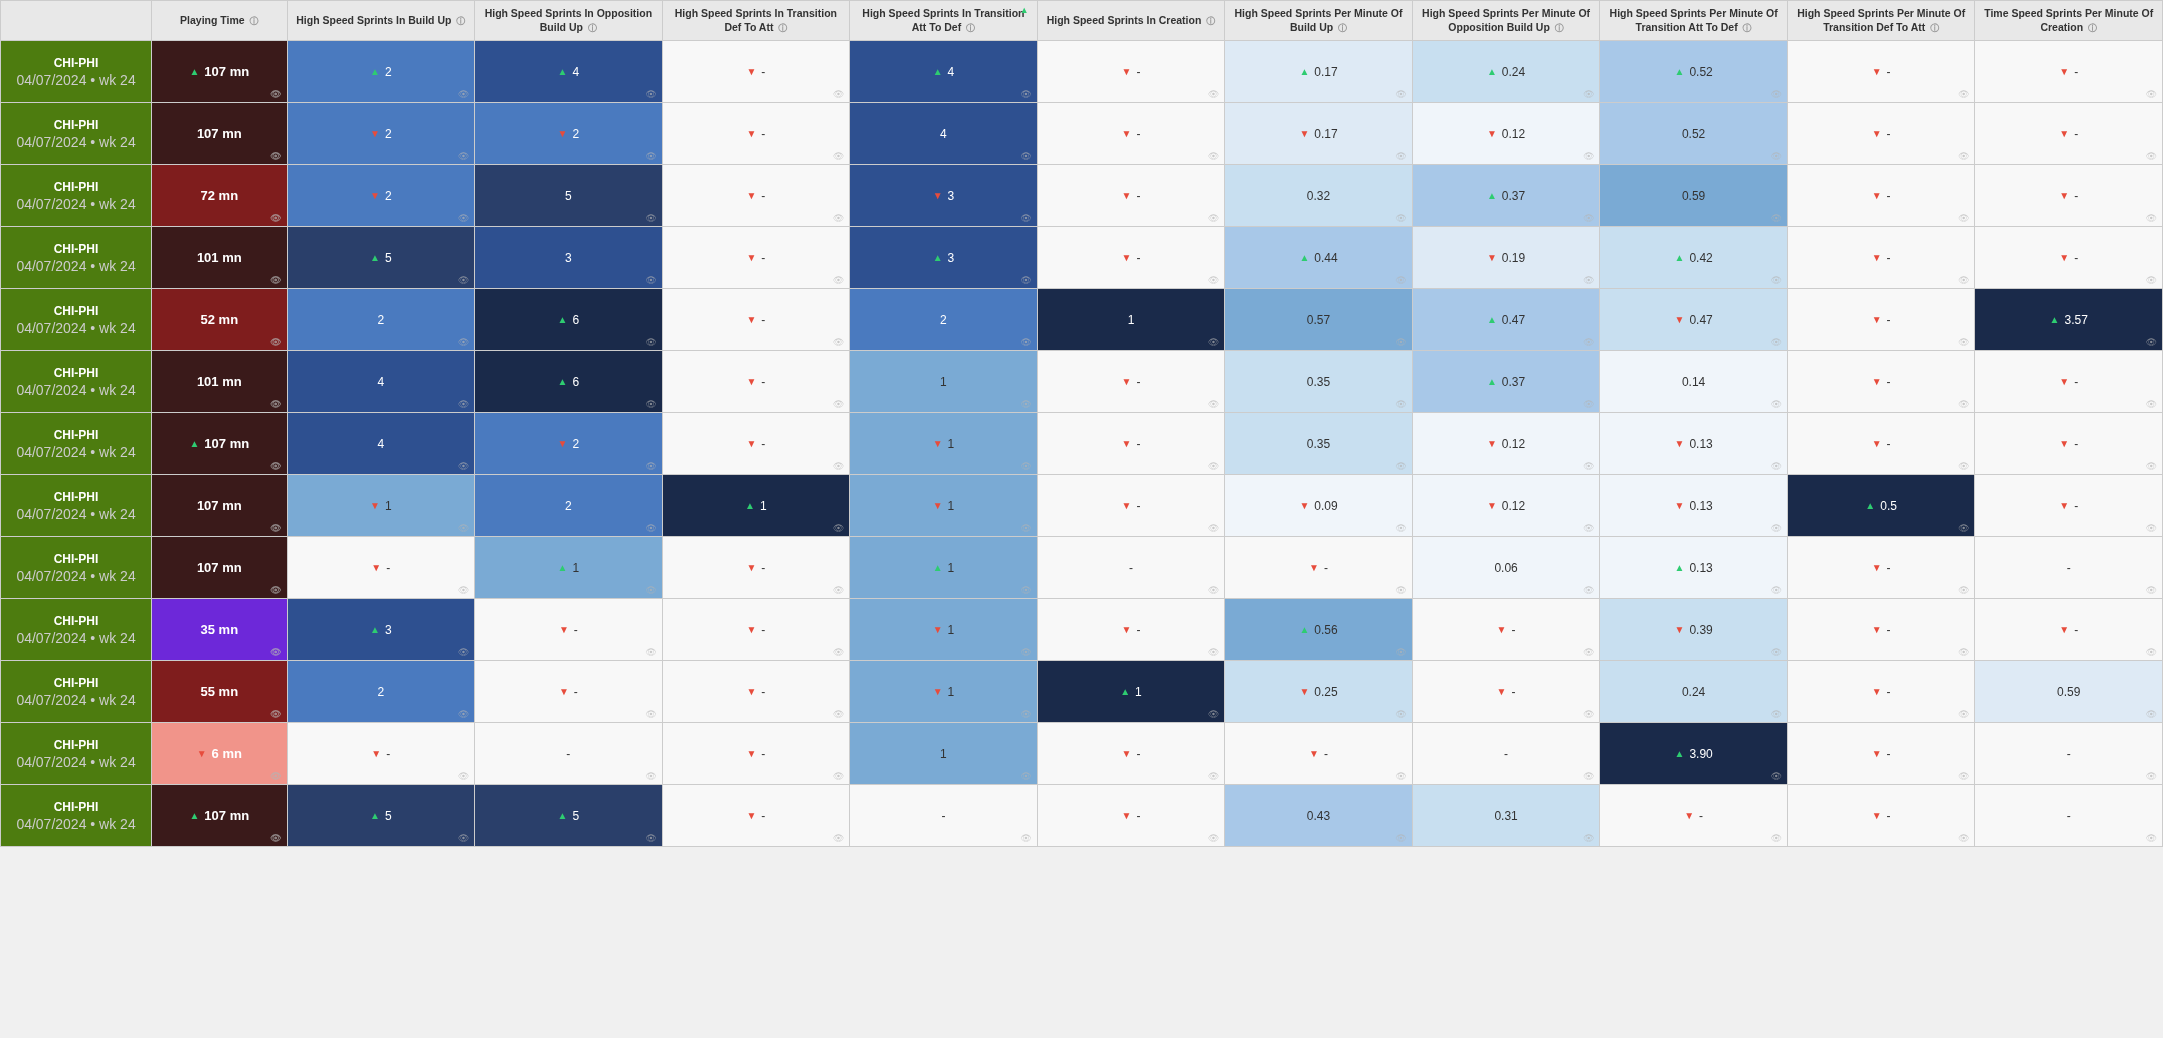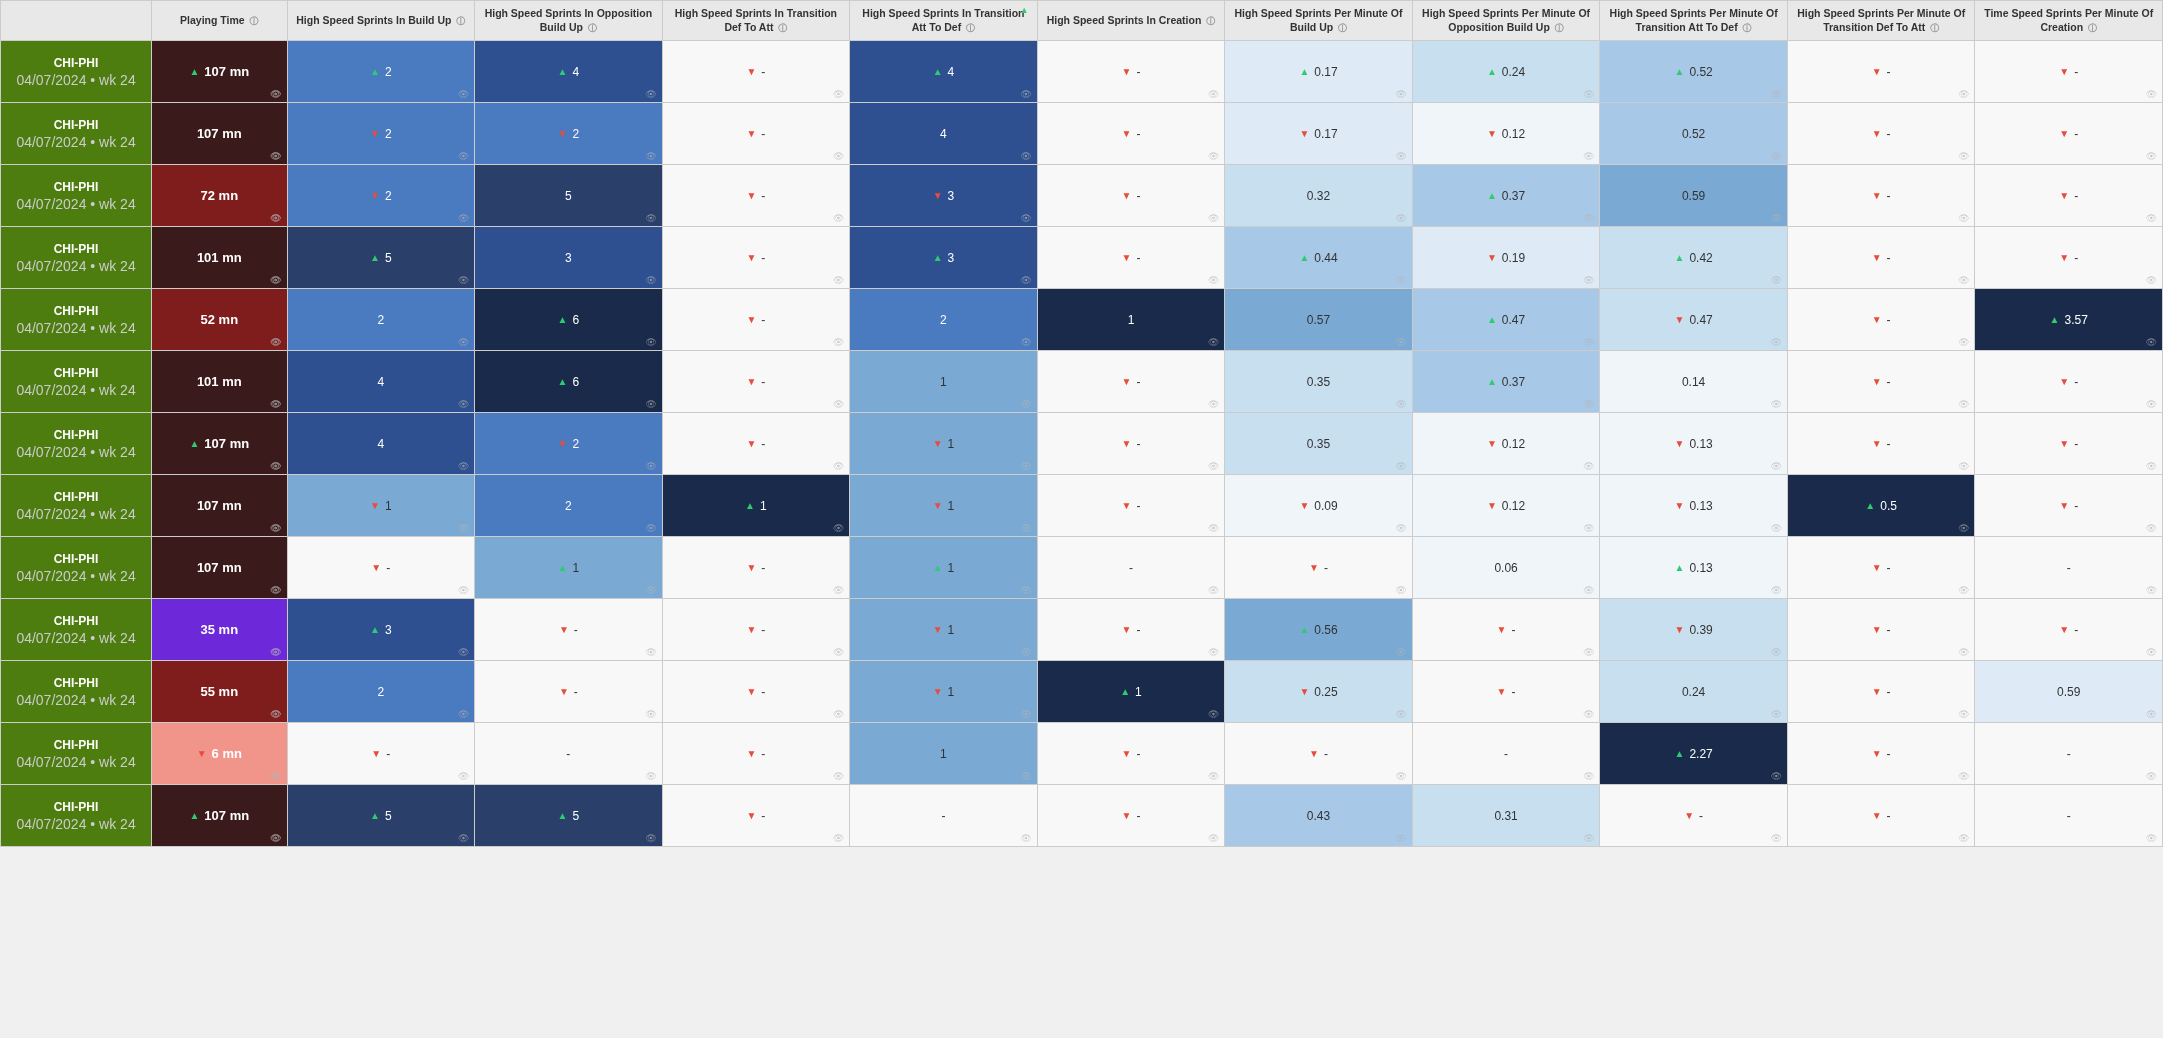--- a/index.html
+++ b/index.html
@@ -1100,21 +1100,21 @@
           <td class="metric-cell bg-plain">
       <div class="cell-content">
 
         <span>-</span>
       </div>
       <span class="eye-icon">👁</span>
     </td>
           <td class="metric-cell bg-darknavy">
       <div class="cell-content">
         <span class="arrow-up">▲</span>
-        <span>2.27</span>
+        <span>3.90</span>
       </div>
       <span class="eye-icon">👁</span>
     </td>
           <td class="metric-cell bg-plain">
       <div class="cell-content">
         <span class="arrow-down">▼</span>
         <span>-</span>
       </div>
       <span class="eye-icon">👁</span>
     </td>

